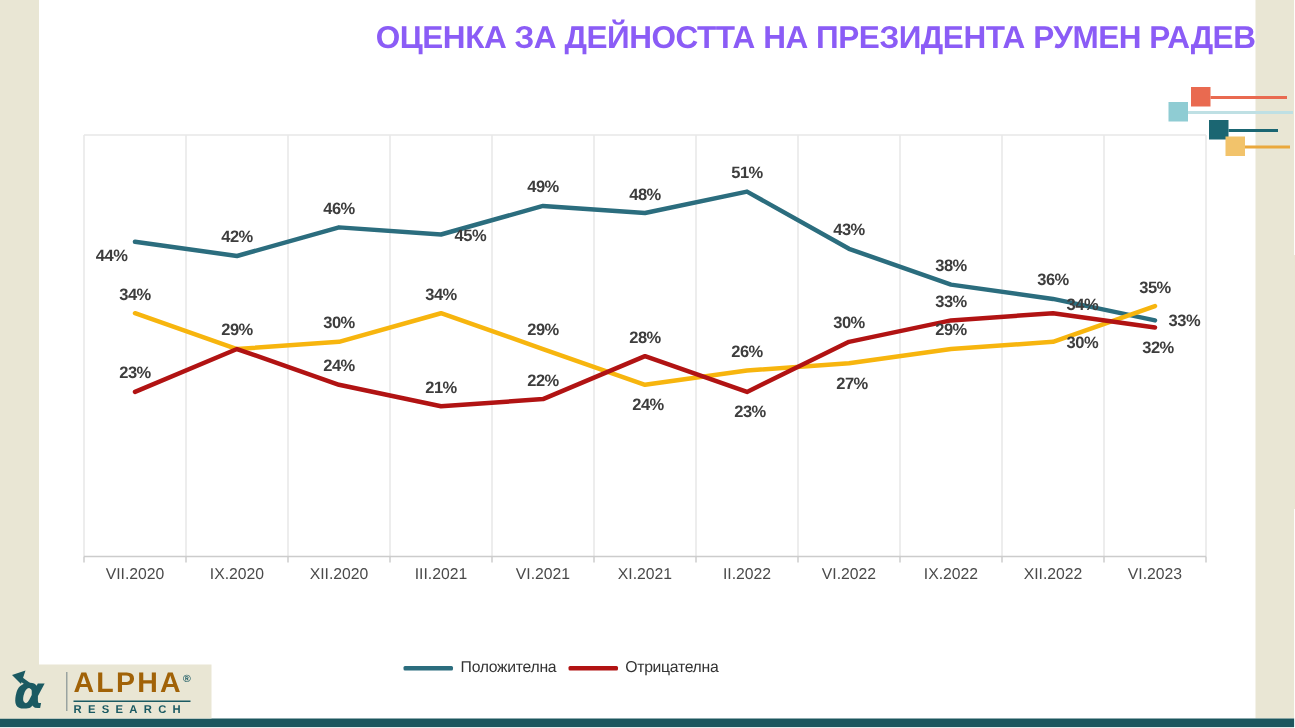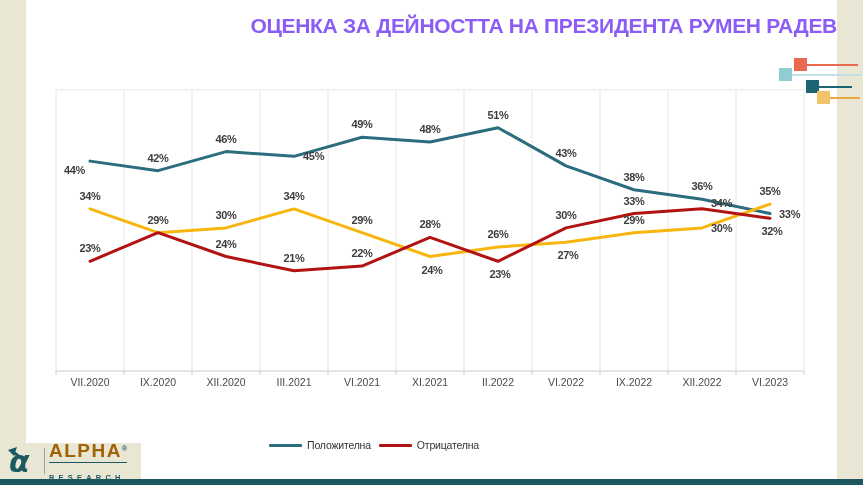--- a/index.html
+++ b/index.html
@@ -23,21 +23,21 @@
   .decor .ln{position:absolute;height:2px;}
   
   #logo{position:absolute;left:0;top:443px;width:141px;height:36px;background:#e9e6d4;
         display:flex;align-items:center;}
   #logo .glyph{position:relative;width:40px;height:34px;margin-left:4px;}
   #logo .divider{width:1px;height:26px;background:#9aa3a0;margin:0 4px 0 0;}
   #logo .words{display:flex;flex-direction:column;line-height:1;}
   #logo .brand{font-size:19px;font-weight:bold;color:#a16207;letter-spacing:1.5px;}
   #logo .reg{font-size:7px;vertical-align:super;color:#1b5a62;font-weight:bold;}
   #logo .sub{font-size:7.5px;font-weight:bold;color:#1b5a62;letter-spacing:4.2px;
-             border-top:1px solid #1b5a62;margin-top:2px;padding-top:11px;}
+             border-top:1px solid #1b5a62;margin-top:2px;padding-top:1px;}
 </style>
 </head>
 <body>
 
 <div id="canvas">
 
   <div id="strip-left" class="side-strip"></div>
   <div id="strip-right" class="side-strip"></div>
   <div id="bottom-bar"></div>
 

